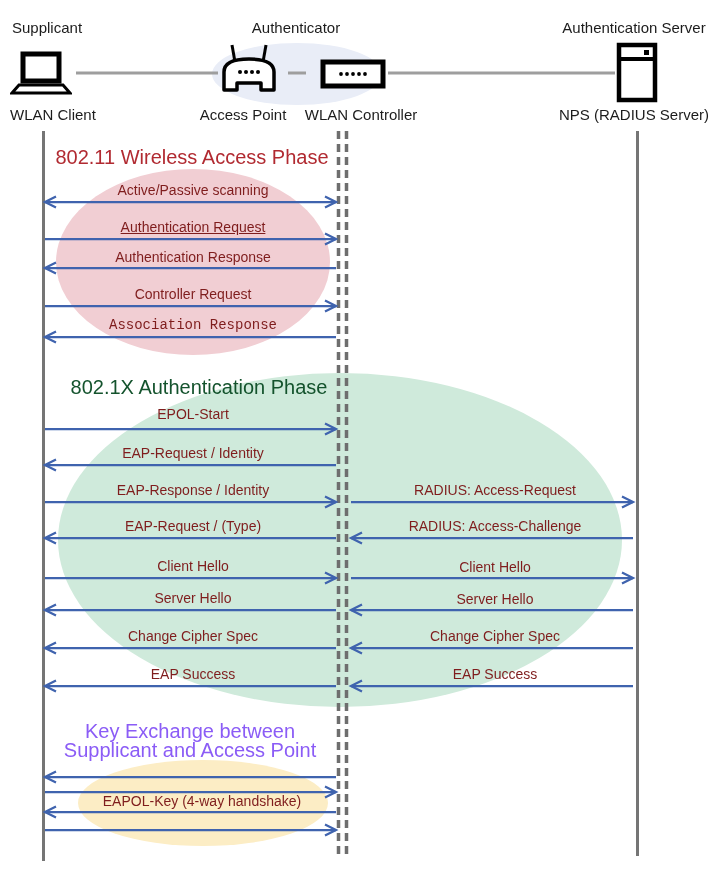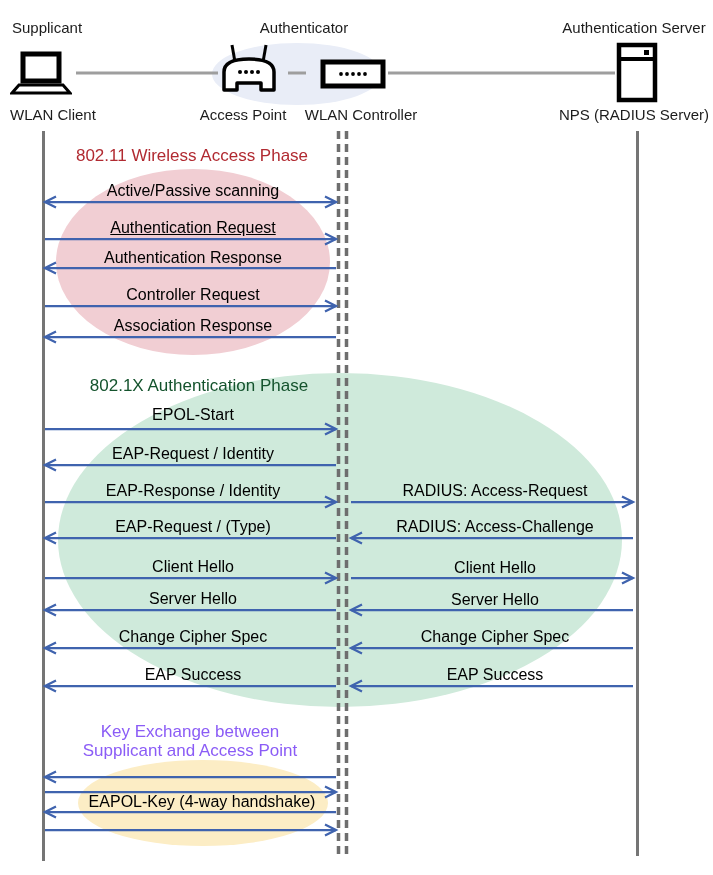--- a/index.html
+++ b/index.html
@@ -13,33 +13,33 @@
   #ellipse-keyx{left:78px;top:760px;width:250px;height:86px;background:#FCEDC5;}
 
   svg.layer{position:absolute;left:0;top:0;z-index:2;}
   #static-svg{z-index:1;}
 
   .icon{position:absolute;z-index:3;}
 
   .role-label,.device-label{position:absolute;font-size:15px;color:#1C1C1C;white-space:nowrap;z-index:4;}
   .centered{transform:translateX(-50%);}
   #role-supplicant{left:12px;top:19px;}
-  #role-authenticator{left:304px;top:19px;}
+  #role-authenticator{left:296px;top:19px;}
   #role-authserver{left:634px;top:19px;}
   #dev-client{left:10px;top:106px;}
   #dev-ap{left:243px;top:106px;}
   #dev-controller{left:361px;top:106px;}
   #dev-nps{left:634px;top:106px;}
 
-  .phase-title{position:absolute;font-size:17px;white-space:nowrap;z-index:5;text-align:center;transform:translateX(-50%);}
+  .phase-title{position:absolute;font-size:20px;white-space:nowrap;z-index:5;text-align:center;transform:translateX(-50%);}
   #phase1-title{left:192px;top:146px;color:#B12A31;}
   #phase2-title{left:199px;top:376px;color:#14532d;}
   #phase3-title{left:190px;top:722px;color:#8b5cf6;line-height:19px;}
 
-  .msg-label{position:absolute;font-size:16px;color:#000000;white-space:nowrap;z-index:5;transform:translateX(-50%);text-align:center;}
+  .msg-label{position:absolute;font-size:14px;color:#7f1d1d;white-space:nowrap;z-index:5;transform:translateX(-50%);text-align:center;}
 </style>
 </head>
 <body>
 
 <div id="canvas">
 
   <div class="ellipse" id="halo-authenticator"></div>
   <div class="ellipse" id="ellipse-80211"></div>
   <div class="ellipse" id="ellipse-8021x"></div>
   <div class="ellipse" id="ellipse-keyx"></div>
@@ -194,21 +194,21 @@
   <div class="phase-title" id="phase3-title">
     <div>Key Exchange between</div>
     <div>Supplicant and Access Point</div>
   </div>
 
   <div id="labels-layer">
       <div class="msg-label" style="left: 193px; top: 182px;">Active/Passive scanning</div>
       <div class="msg-label" style="left: 193px; top: 219px; text-decoration: underline;">Authentication Request</div>
       <div class="msg-label" style="left: 193px; top: 249px;">Authentication Response</div>
       <div class="msg-label" style="left: 193px; top: 286px;">Controller Request</div>
-      <div class="msg-label" style="left: 193px; top: 317px;">Association Response</div>
+      <div class="msg-label" style="left: 193px; top: 317px; font-family: Liberation Mono, monospace;">Association Response</div>
       <div class="msg-label" style="left: 193px; top: 406px;">EPOL-Start</div>
       <div class="msg-label" style="left: 193px; top: 445px;">EAP-Request / Identity</div>
       <div class="msg-label" style="left: 193px; top: 482px;">EAP-Response / Identity</div>
       <div class="msg-label" style="left: 495px; top: 482px;">RADIUS: Access-Request</div>
       <div class="msg-label" style="left: 193px; top: 518px;">EAP-Request / (Type)</div>
       <div class="msg-label" style="left: 495px; top: 518px;">RADIUS: Access-Challenge</div>
       <div class="msg-label" style="left: 193px; top: 558px;">Client Hello</div>
       <div class="msg-label" style="left: 495px; top: 559px;">Client Hello</div>
       <div class="msg-label" style="left: 193px; top: 590px;">Server Hello</div>
       <div class="msg-label" style="left: 495px; top: 591px;">Server Hello</div>

